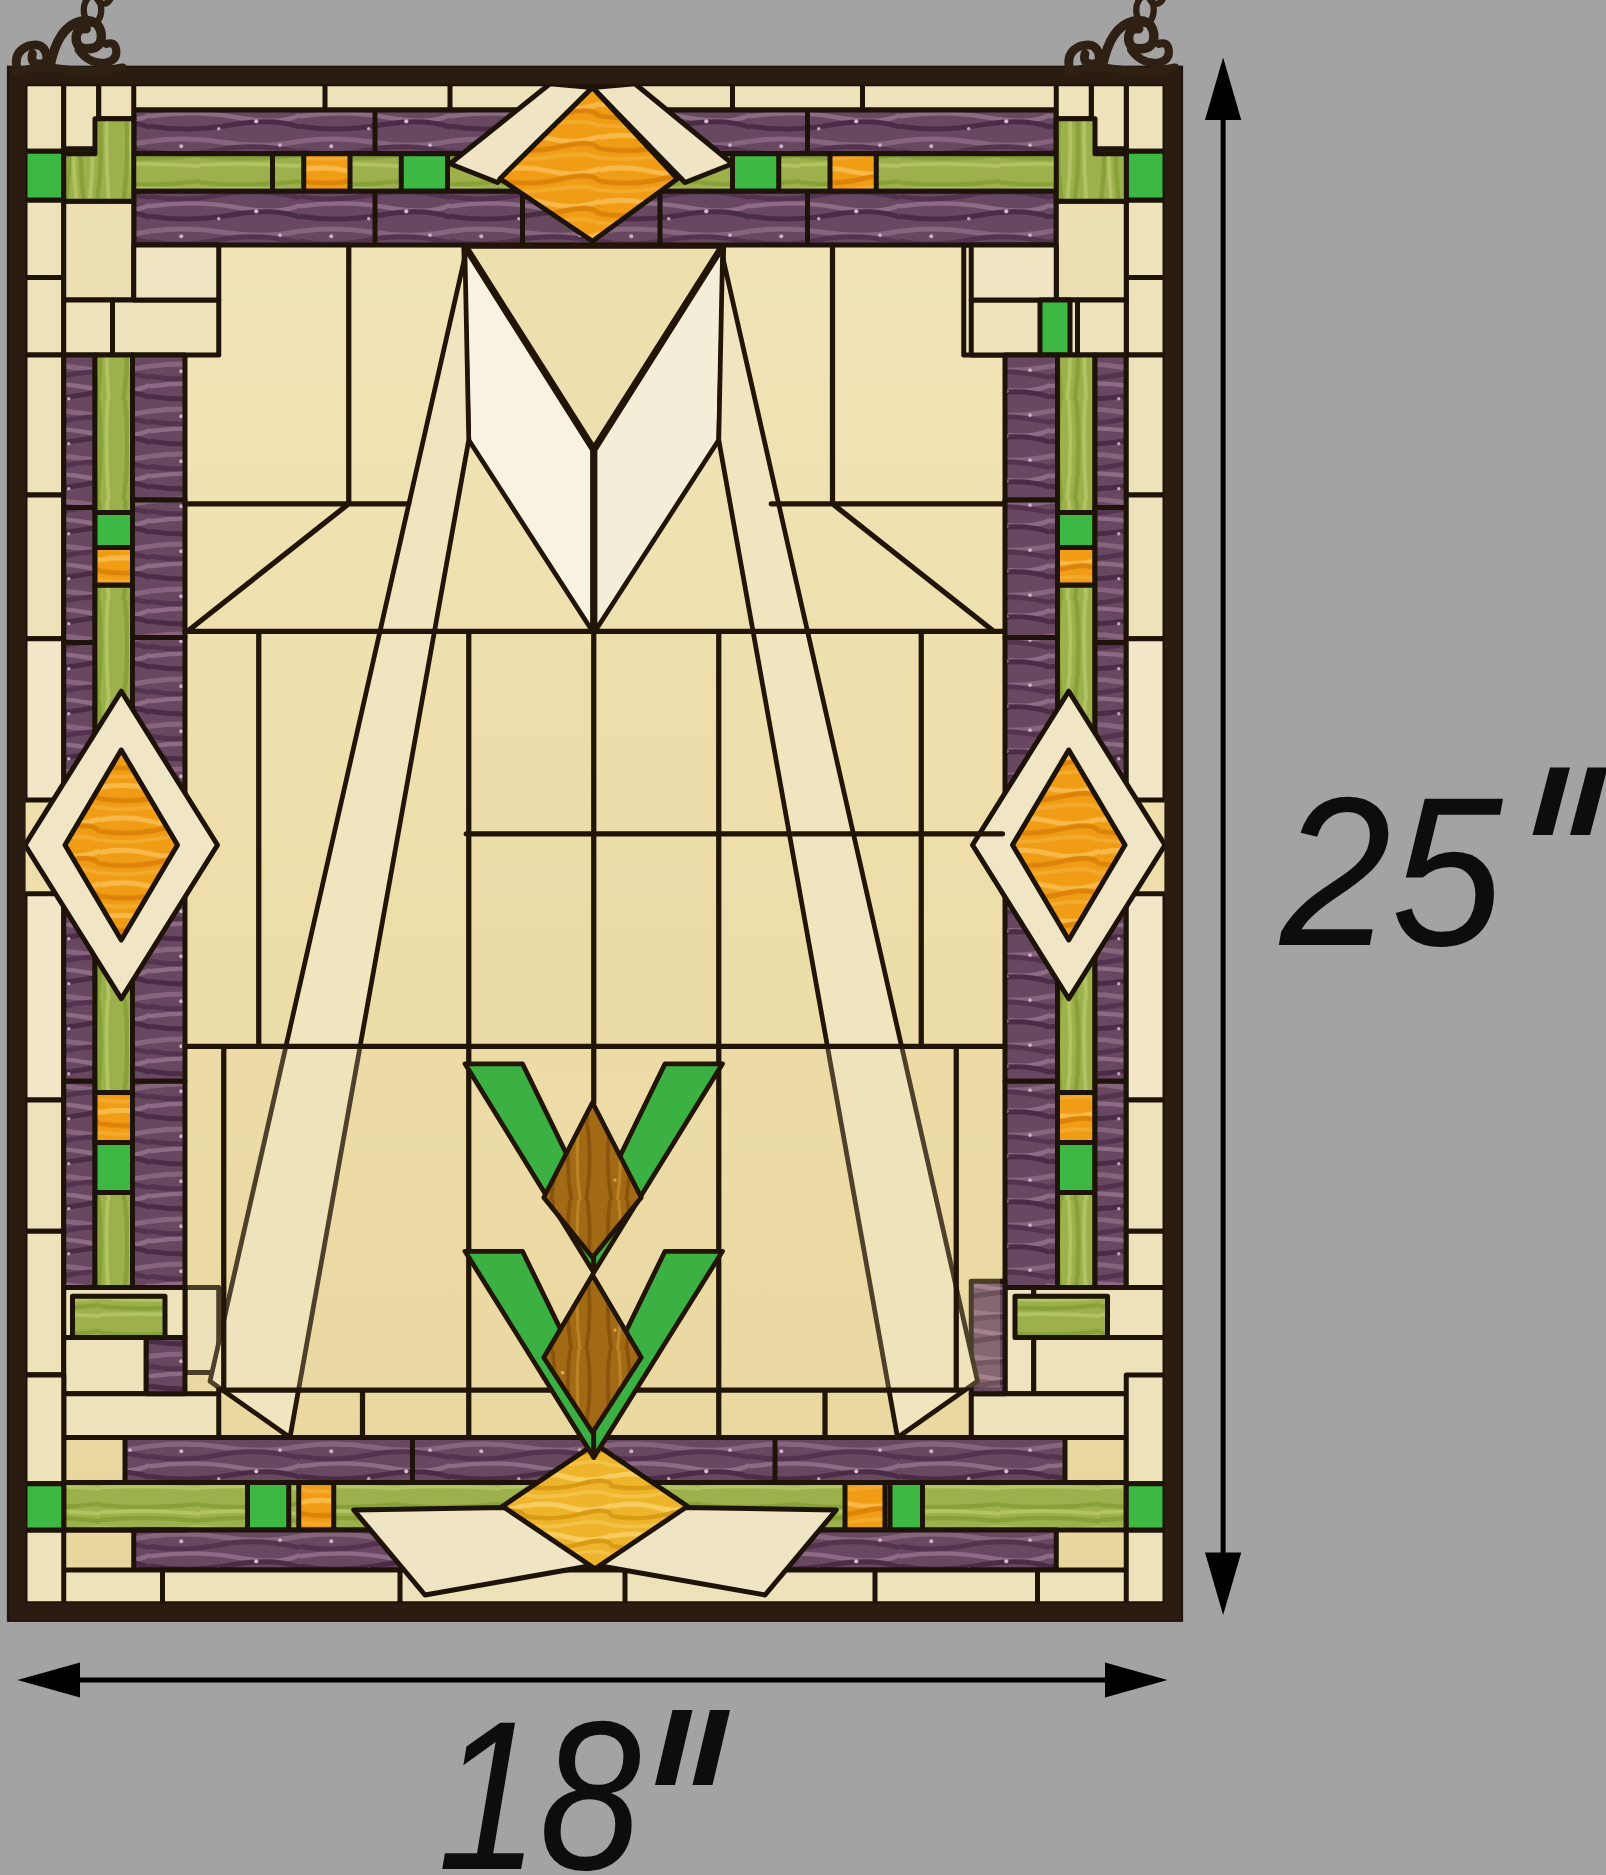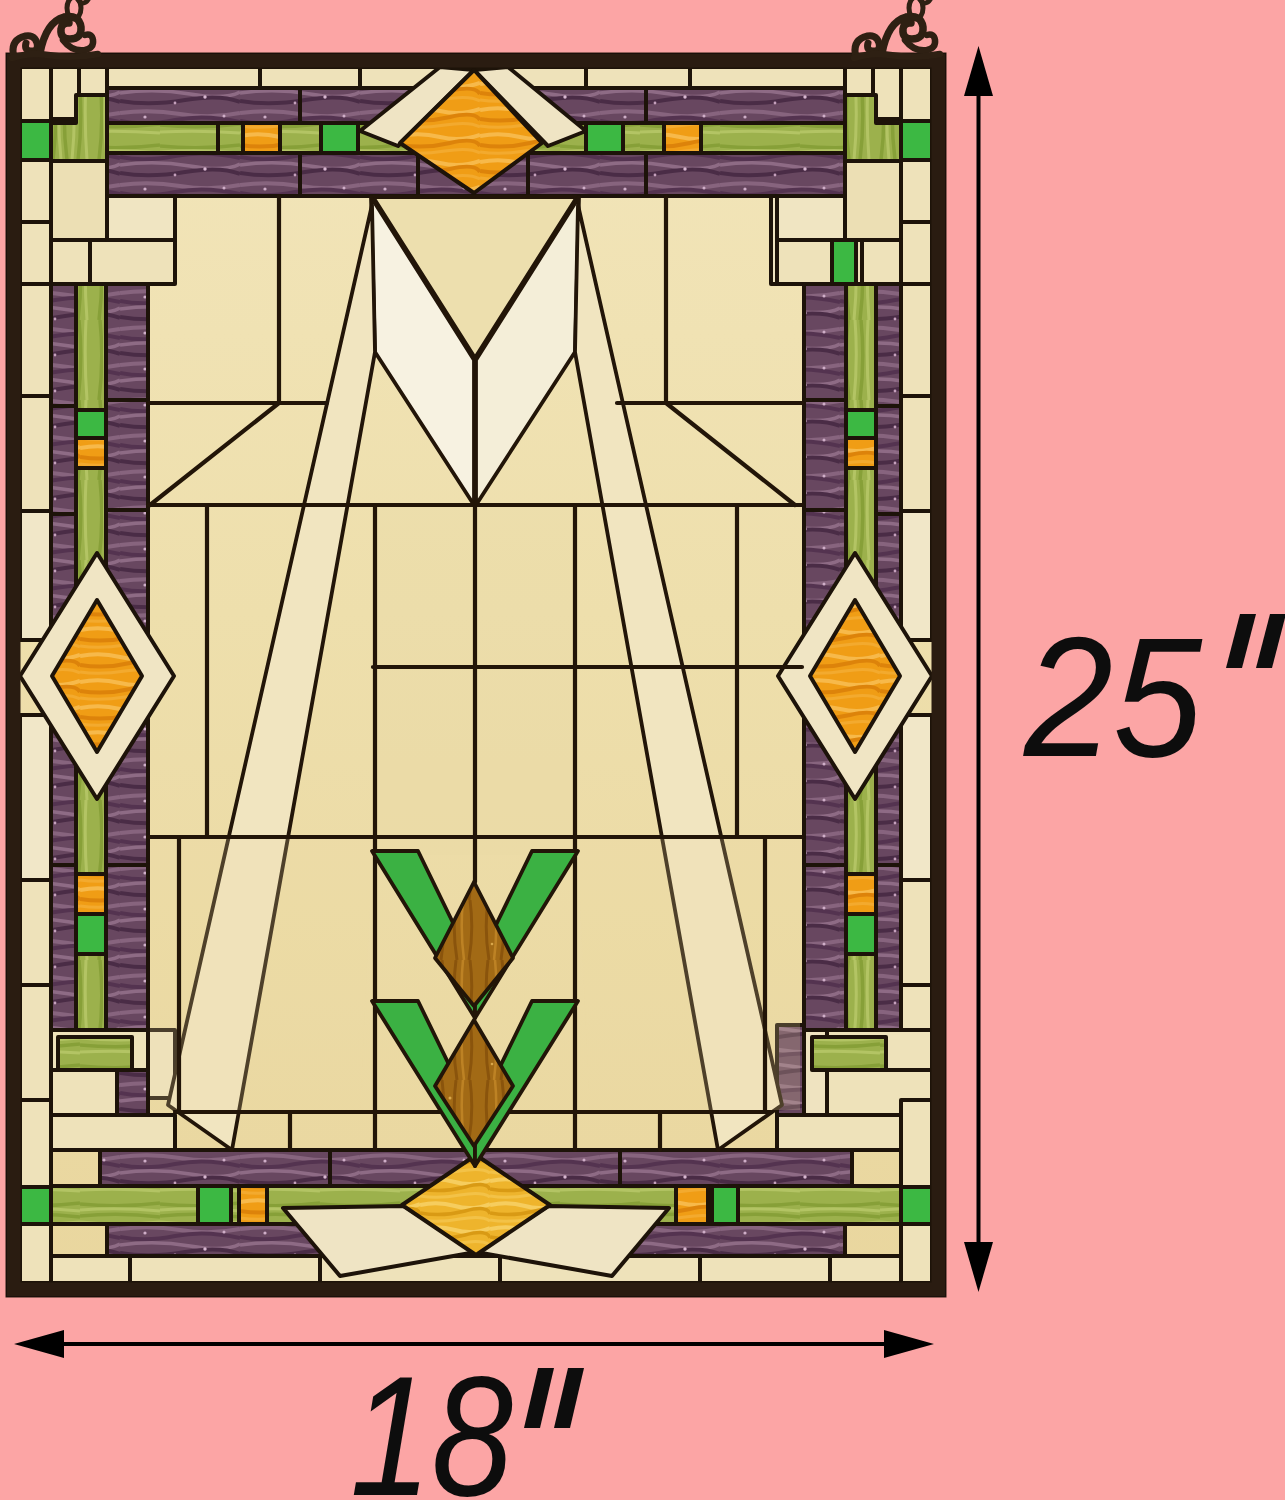--- a/index.html
+++ b/index.html
@@ -1,16 +1,16 @@
 <!DOCTYPE html>
 <html><head>
 <meta charset="utf-8">
 <style>
 html,body{margin:0;padding:0;background:#ffffff;}
-#wrap{position:relative;width:1285px;height:1500px;background:#fca5a5;overflow:hidden;font-family:"Liberation Sans",sans-serif;}
+#wrap{position:relative;width:1285px;height:1500px;background:#a3a3a3;overflow:hidden;font-family:"Liberation Sans",sans-serif;}
 </style>
 </head>
 <body>
 <div id="wrap">
 <svg width="1285" height="1500" viewBox="0 0 1285 1500" xmlns="http://www.w3.org/2000/svg">
 <defs>
 <pattern id="ptex" patternUnits="userSpaceOnUse" width="120" height="36">
   <rect width="120" height="36" fill="#684760"></rect>
   <path d="M0,5 Q30,1 60,6 T120,5" stroke="#87647e" stroke-width="4" fill="none"></path>
   <path d="M0,13 Q25,18 55,12 T120,14" stroke="#543350" stroke-width="4" fill="none"></path>

